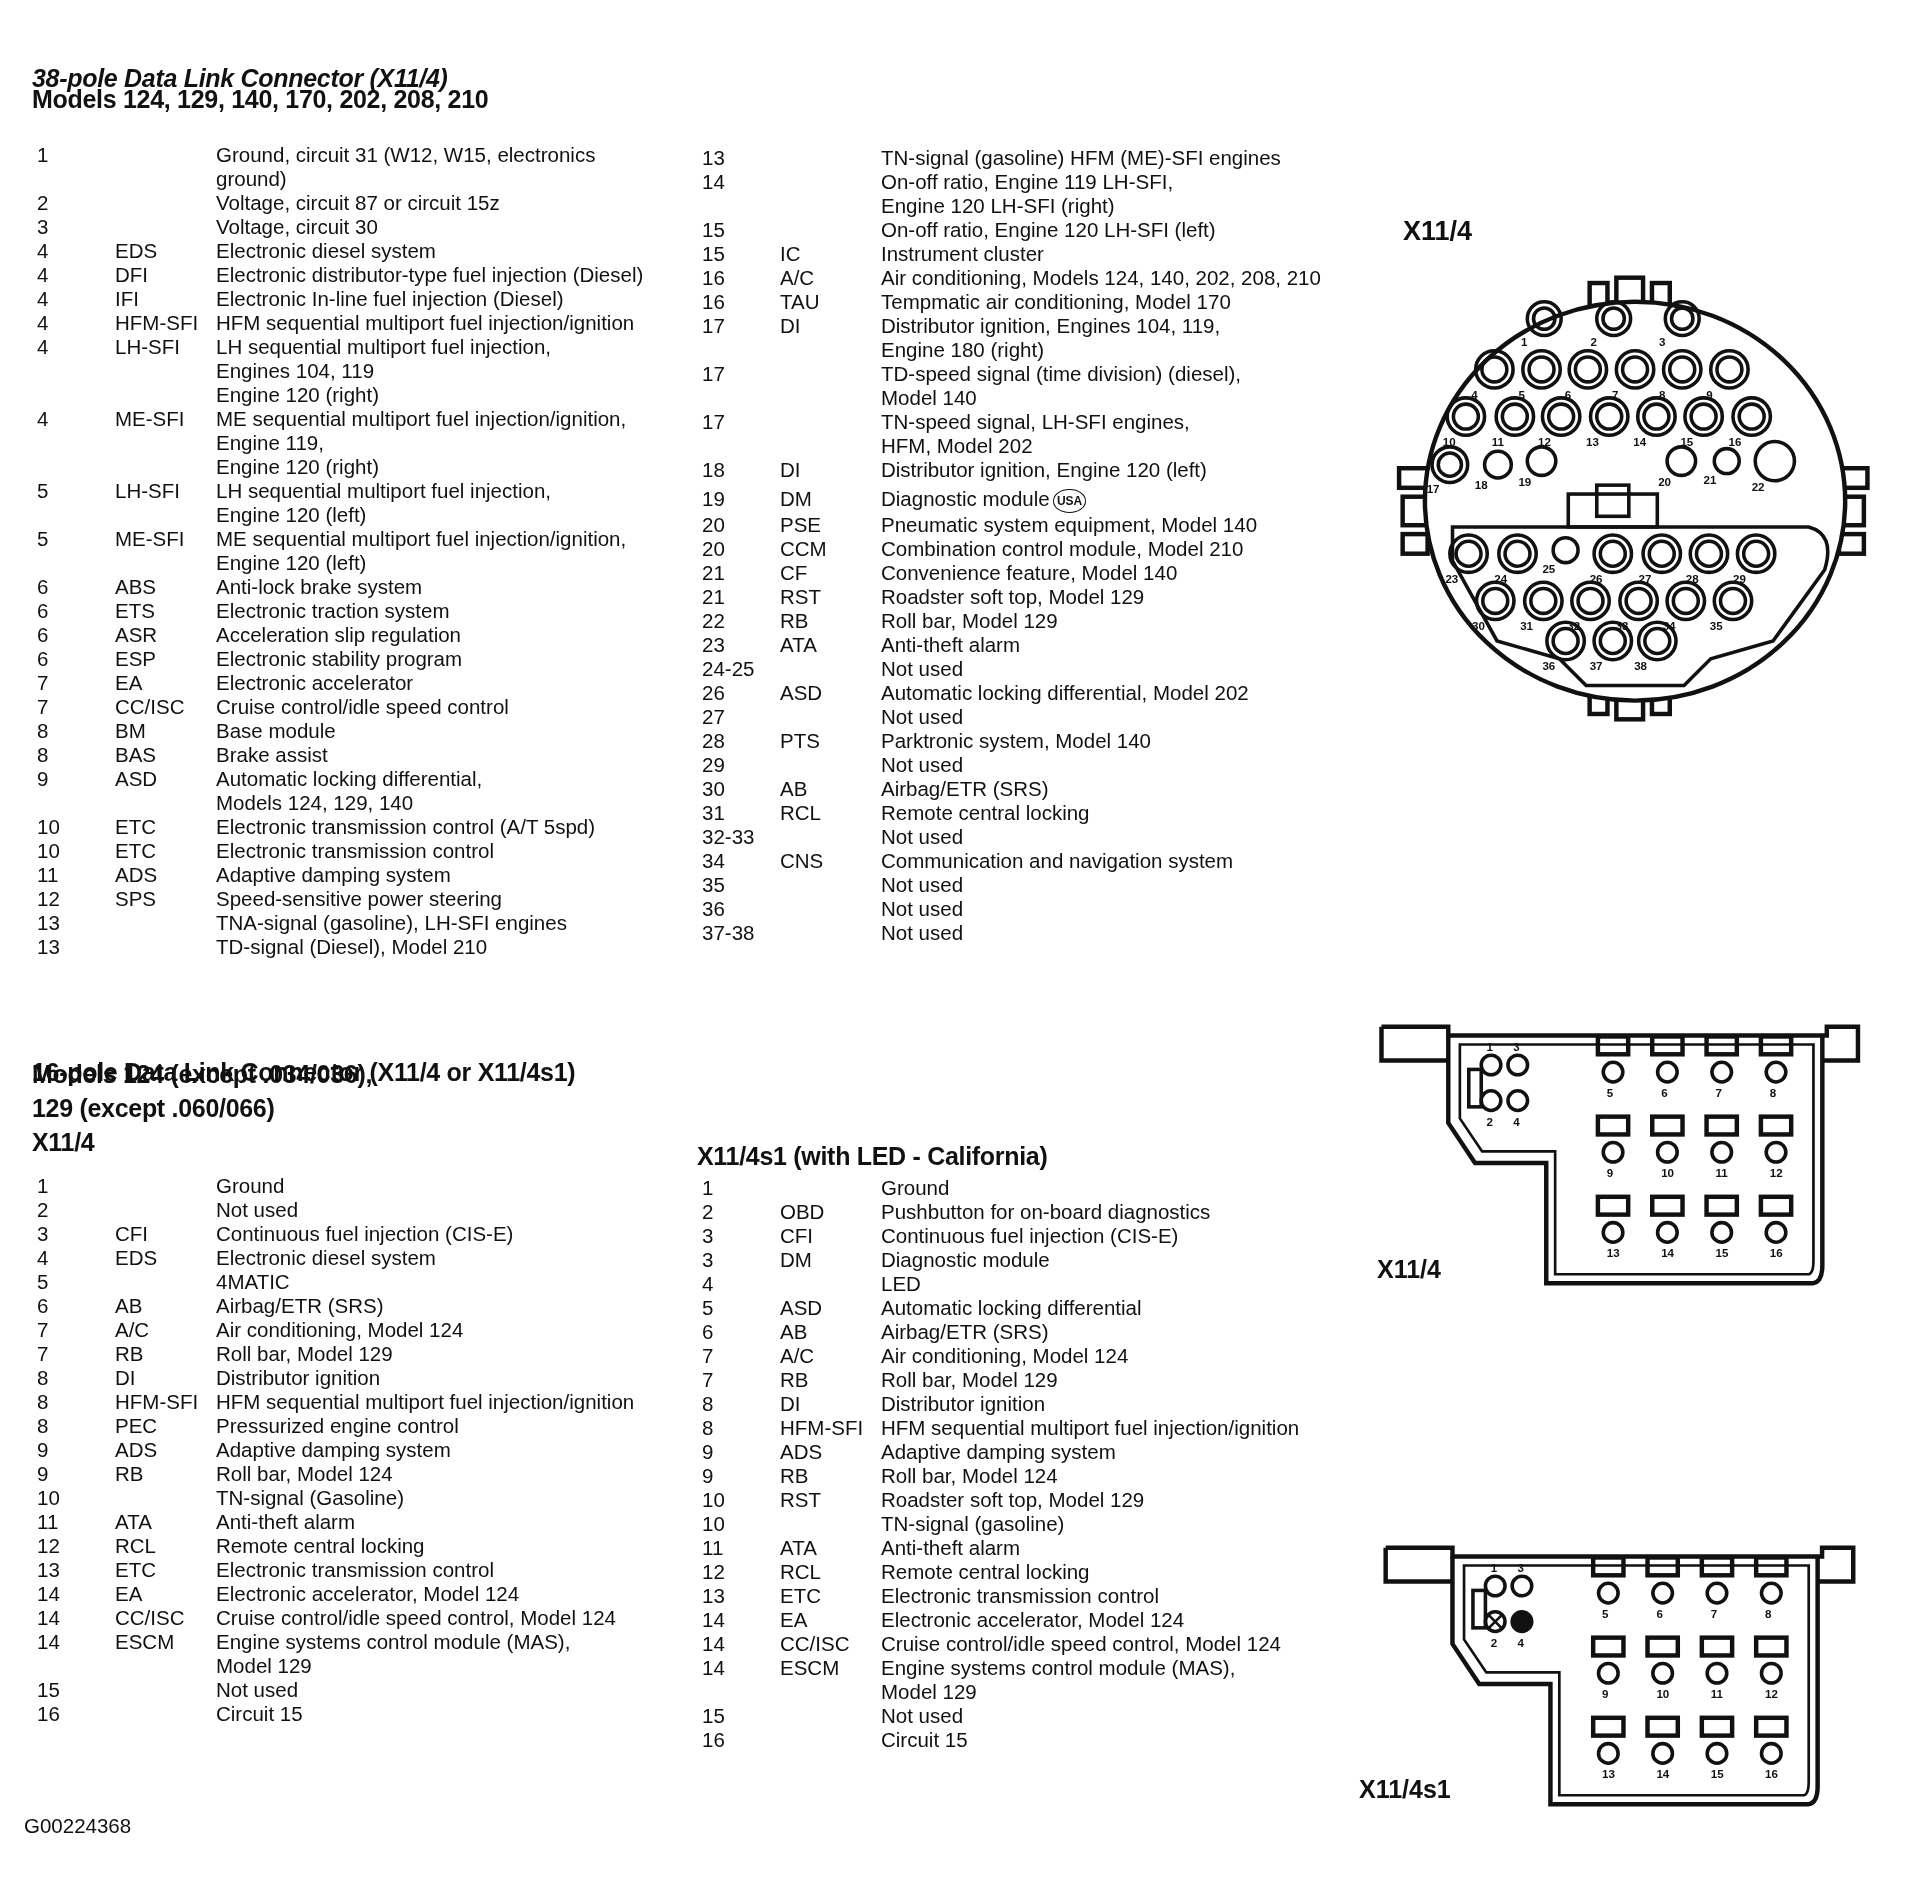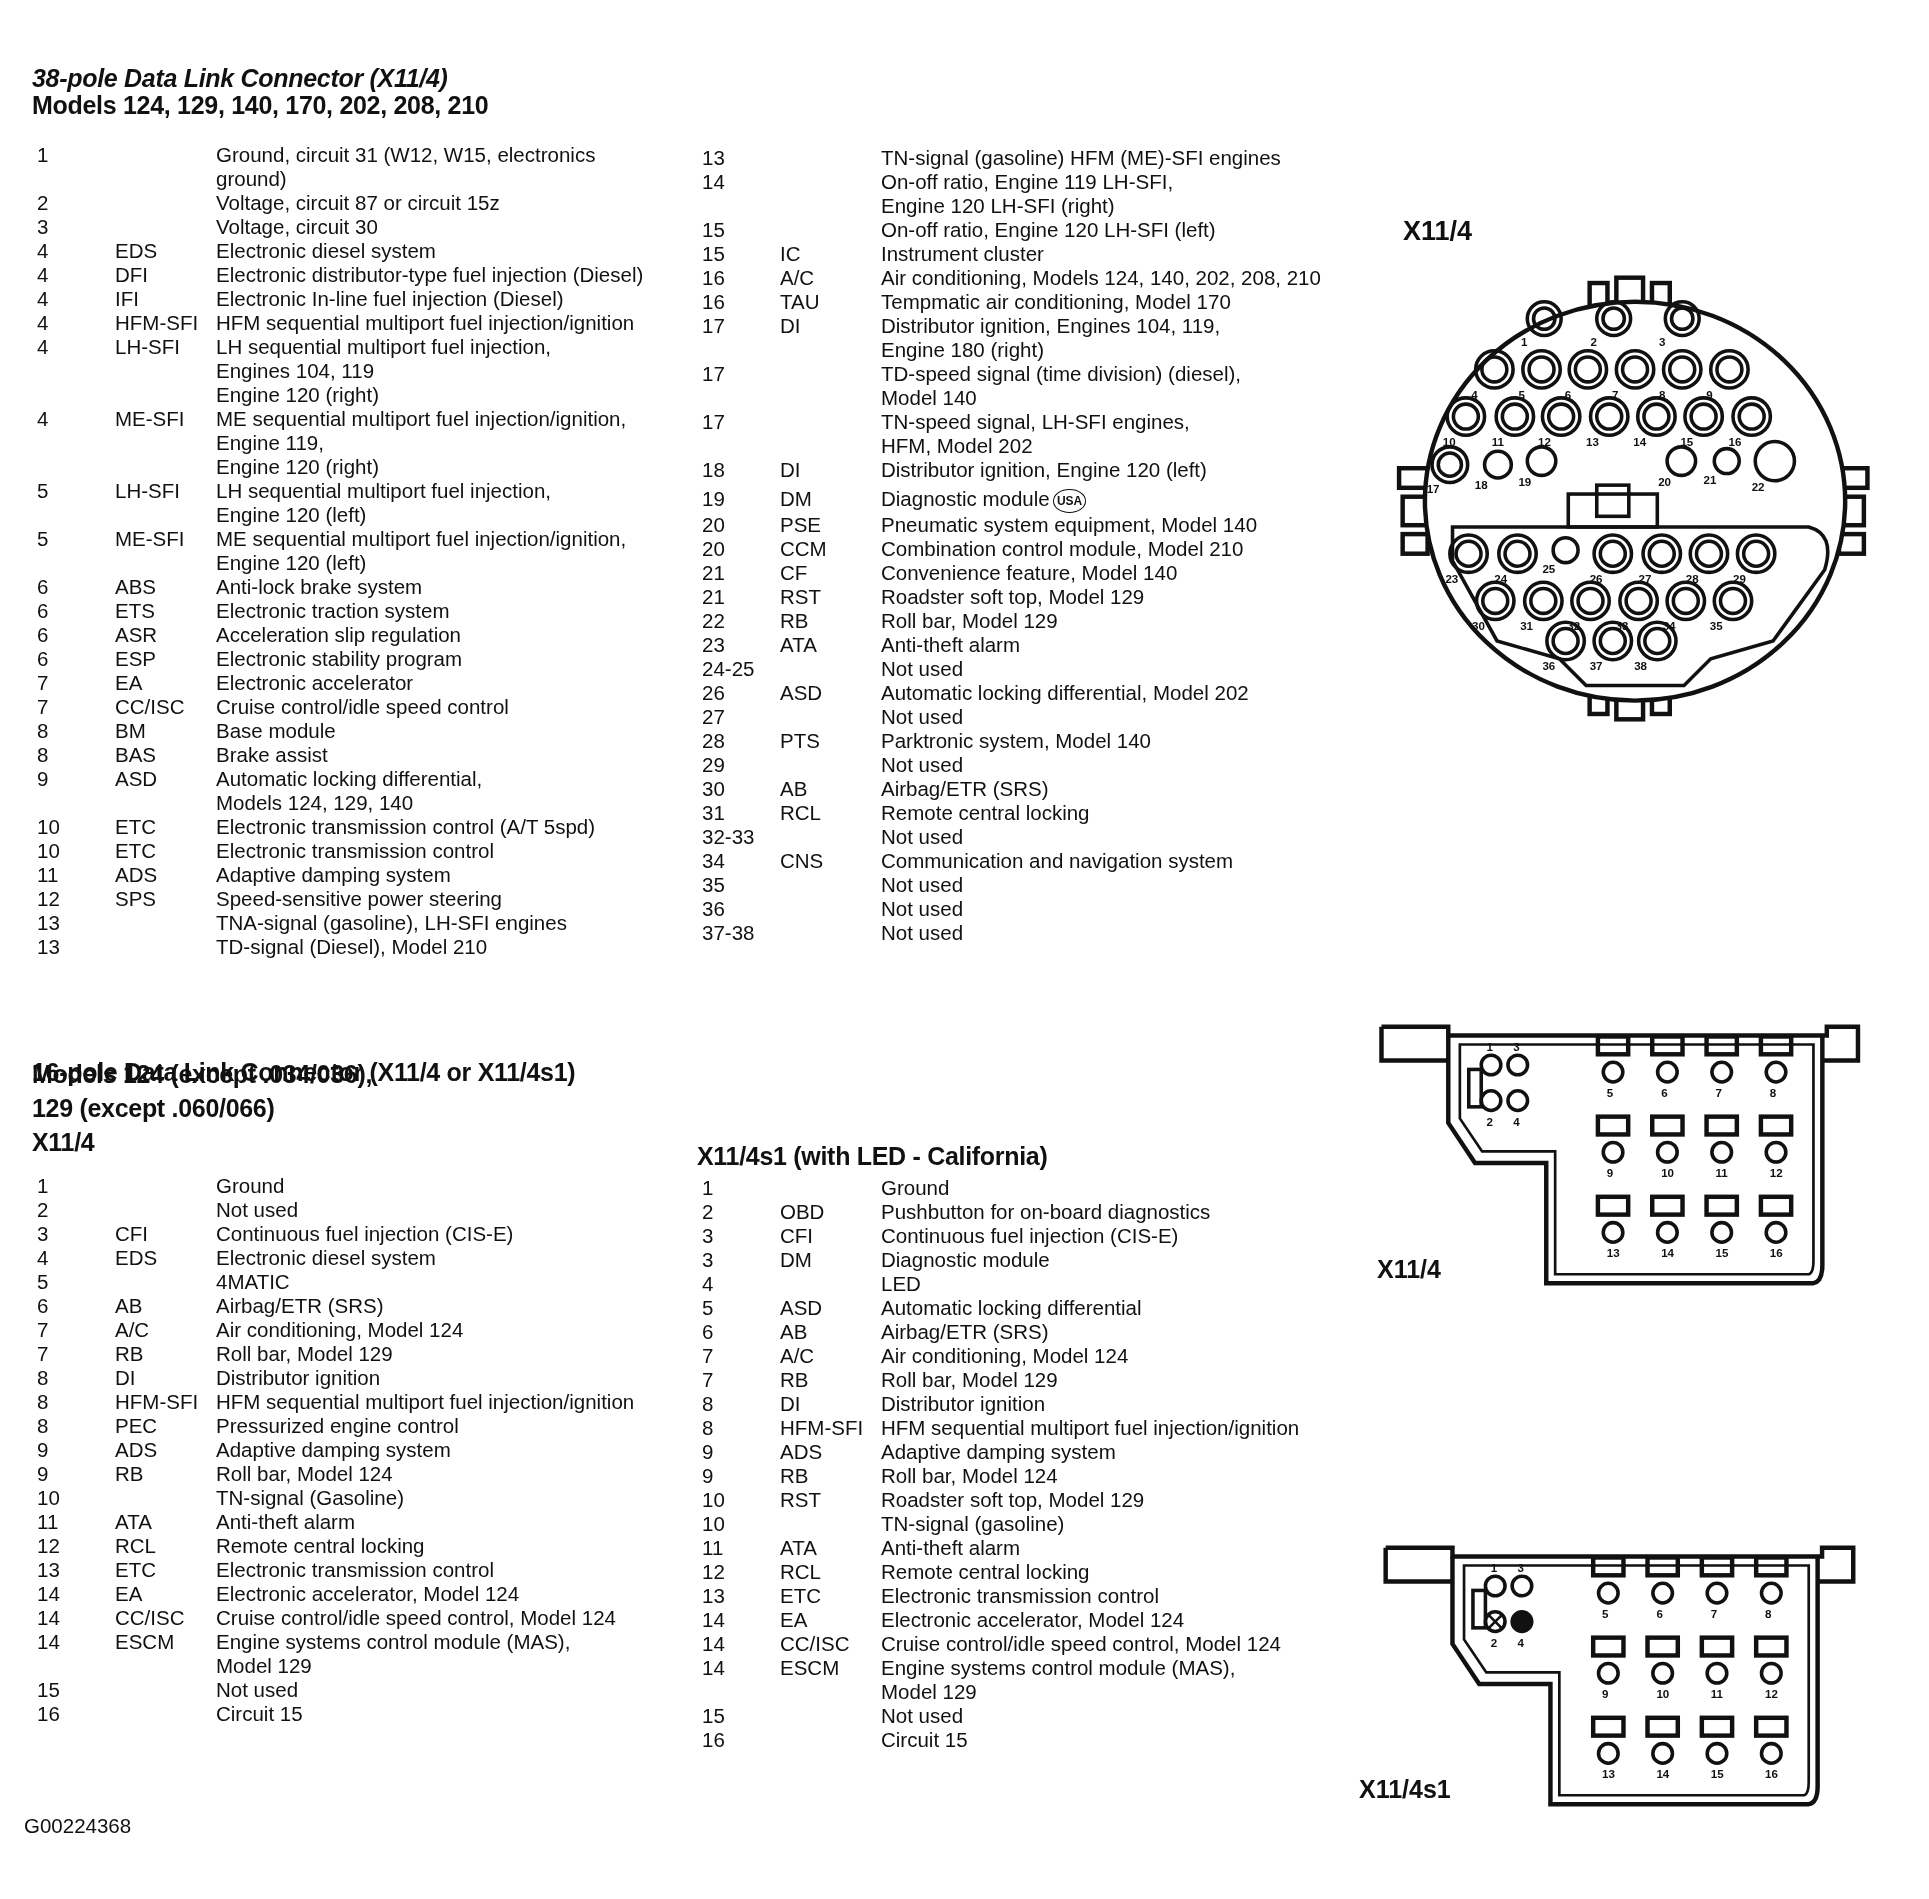--- a/index.html
+++ b/index.html
@@ -27,21 +27,21 @@
       position: absolute; font-weight: bold; font-size: 27px; white-space: nowrap;
     }
     .footer-code { position: absolute; font-size: 20.5px; }
     svg { position: absolute; overflow: visible; }
     svg text { font-family: "Liberation Sans", sans-serif; font-weight: bold; }
   </style>
 </head>
 <body>
 
 <div class="title" style="left:32px; top:61px;font-style:italic;">38-pole Data Link Connector (X11/4)</div>
-<div class="title" style="left:32px; top:88px;">Models 124, 129, 140, 170, 202, 208, 210</div>
+<div class="title" style="left:32px; top:82px;">Models 124, 129, 140, 170, 202, 208, 210</div>
 
 <div class="pin-table" id="t38-left" style="left:37px; top:143px;">
     <div class="row">
       <span class="c-pin">1</span>
       <span class="c-abbr"></span>
       <span class="c-desc"><span>Ground, circuit 31 (W12, W15, electronics
 ground)</span></span>
     </div>
     <div class="row">
       <span class="c-pin">2</span>

